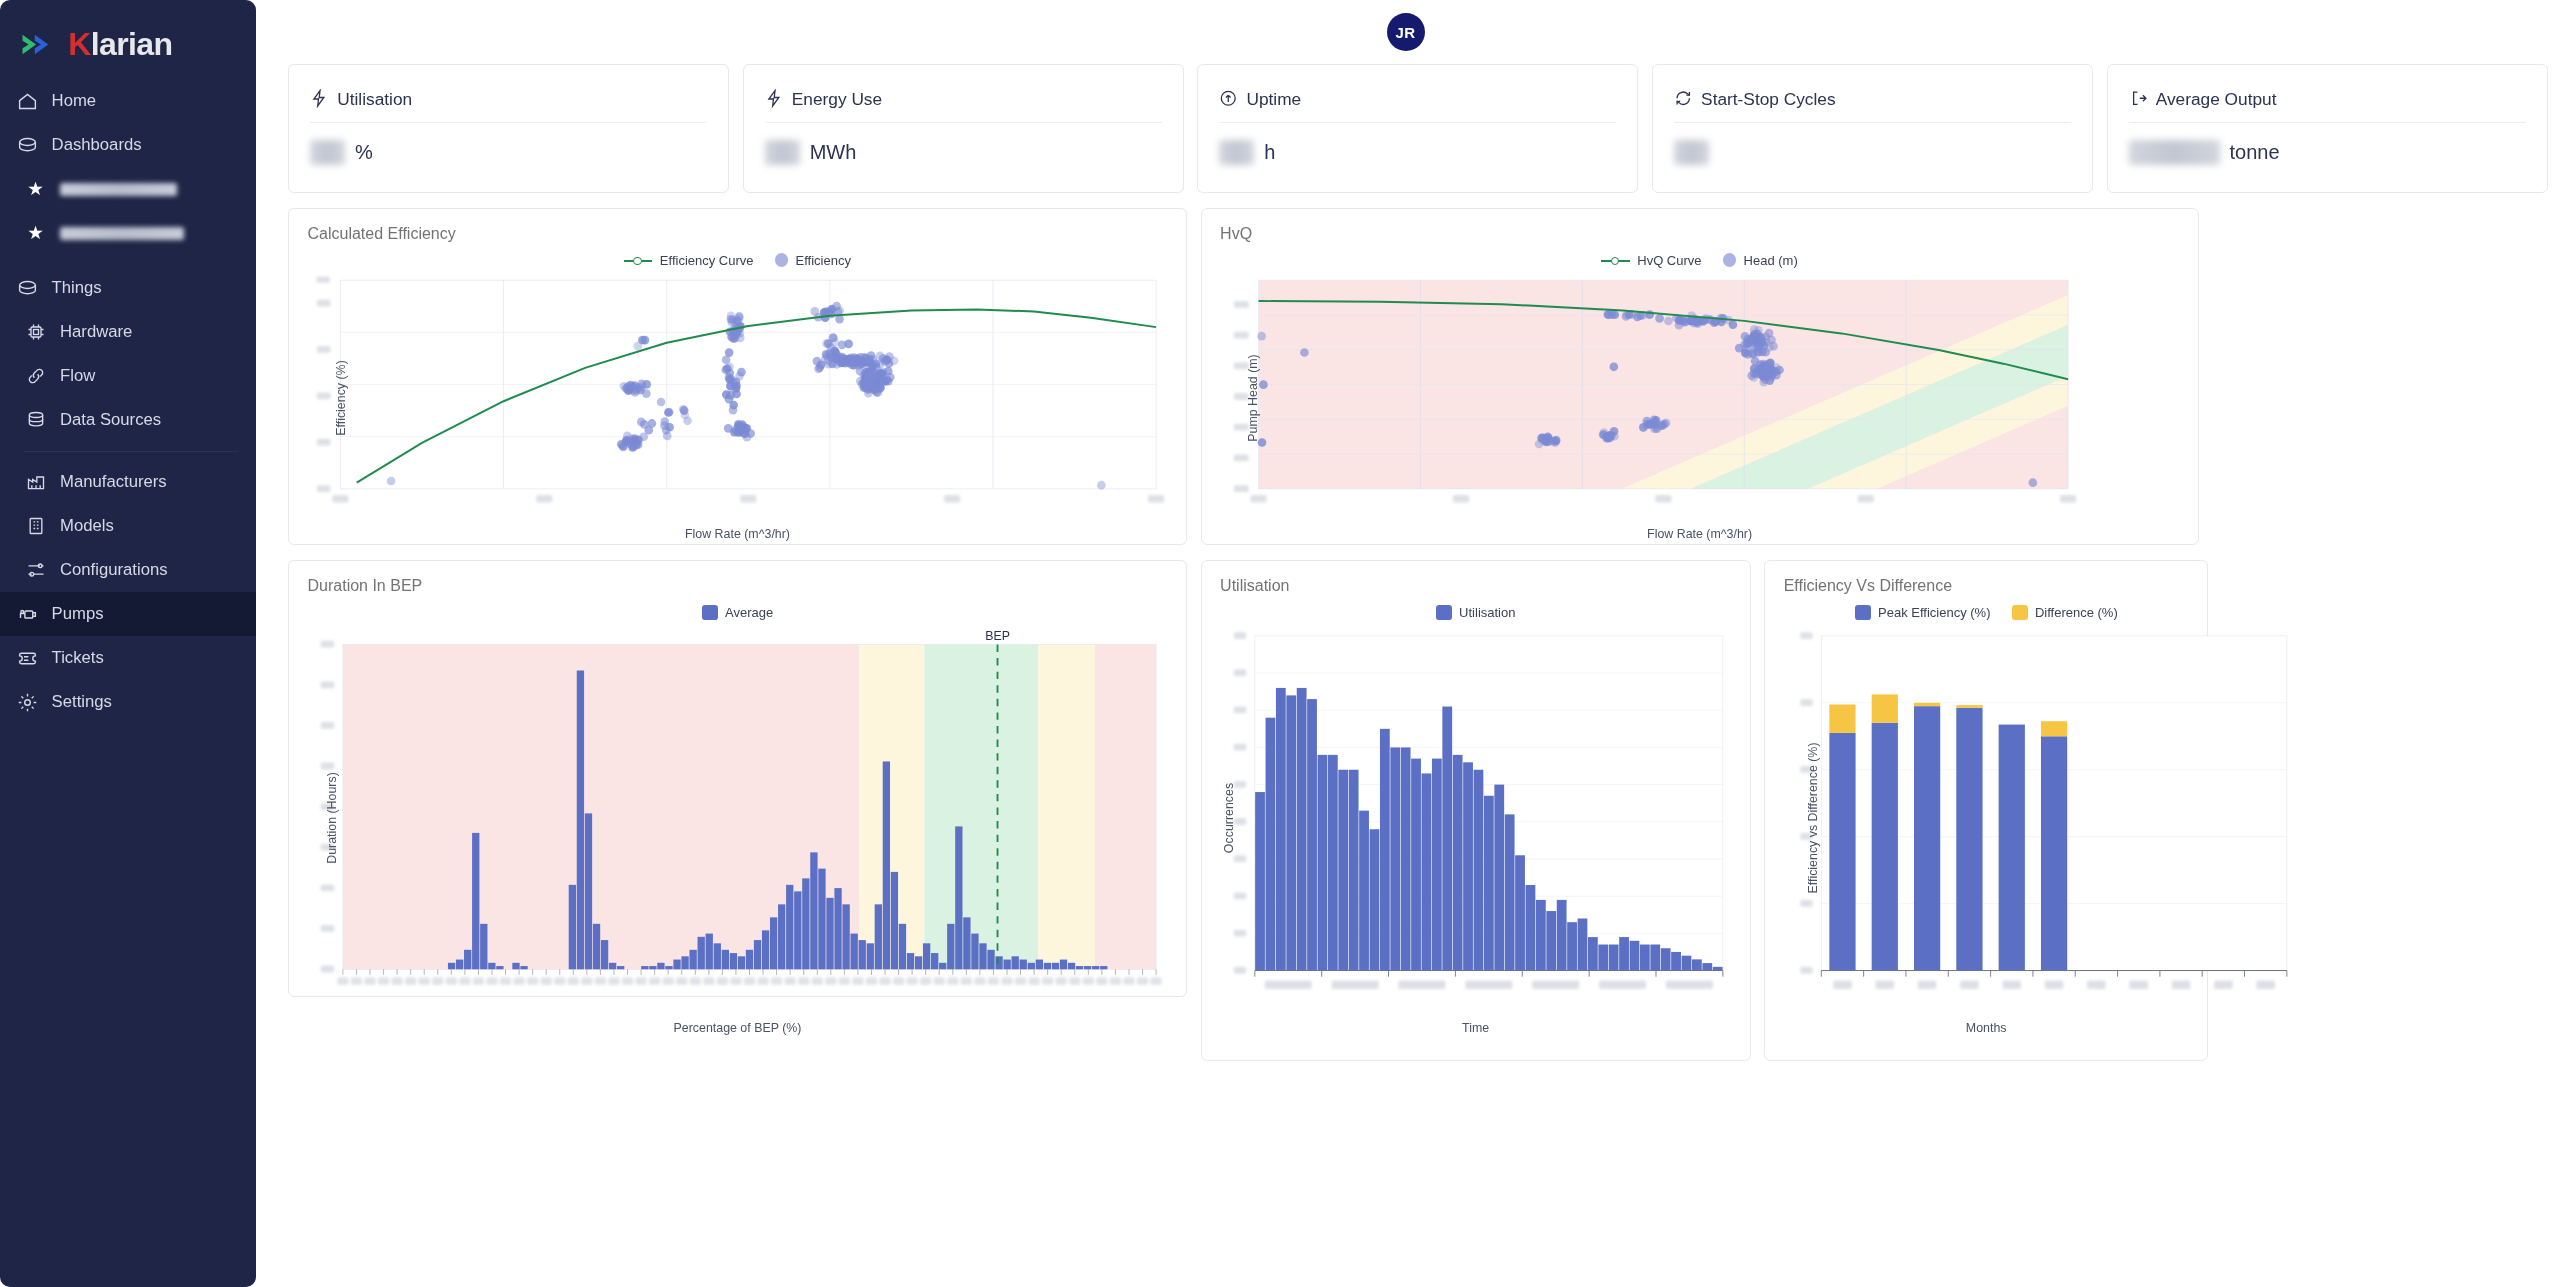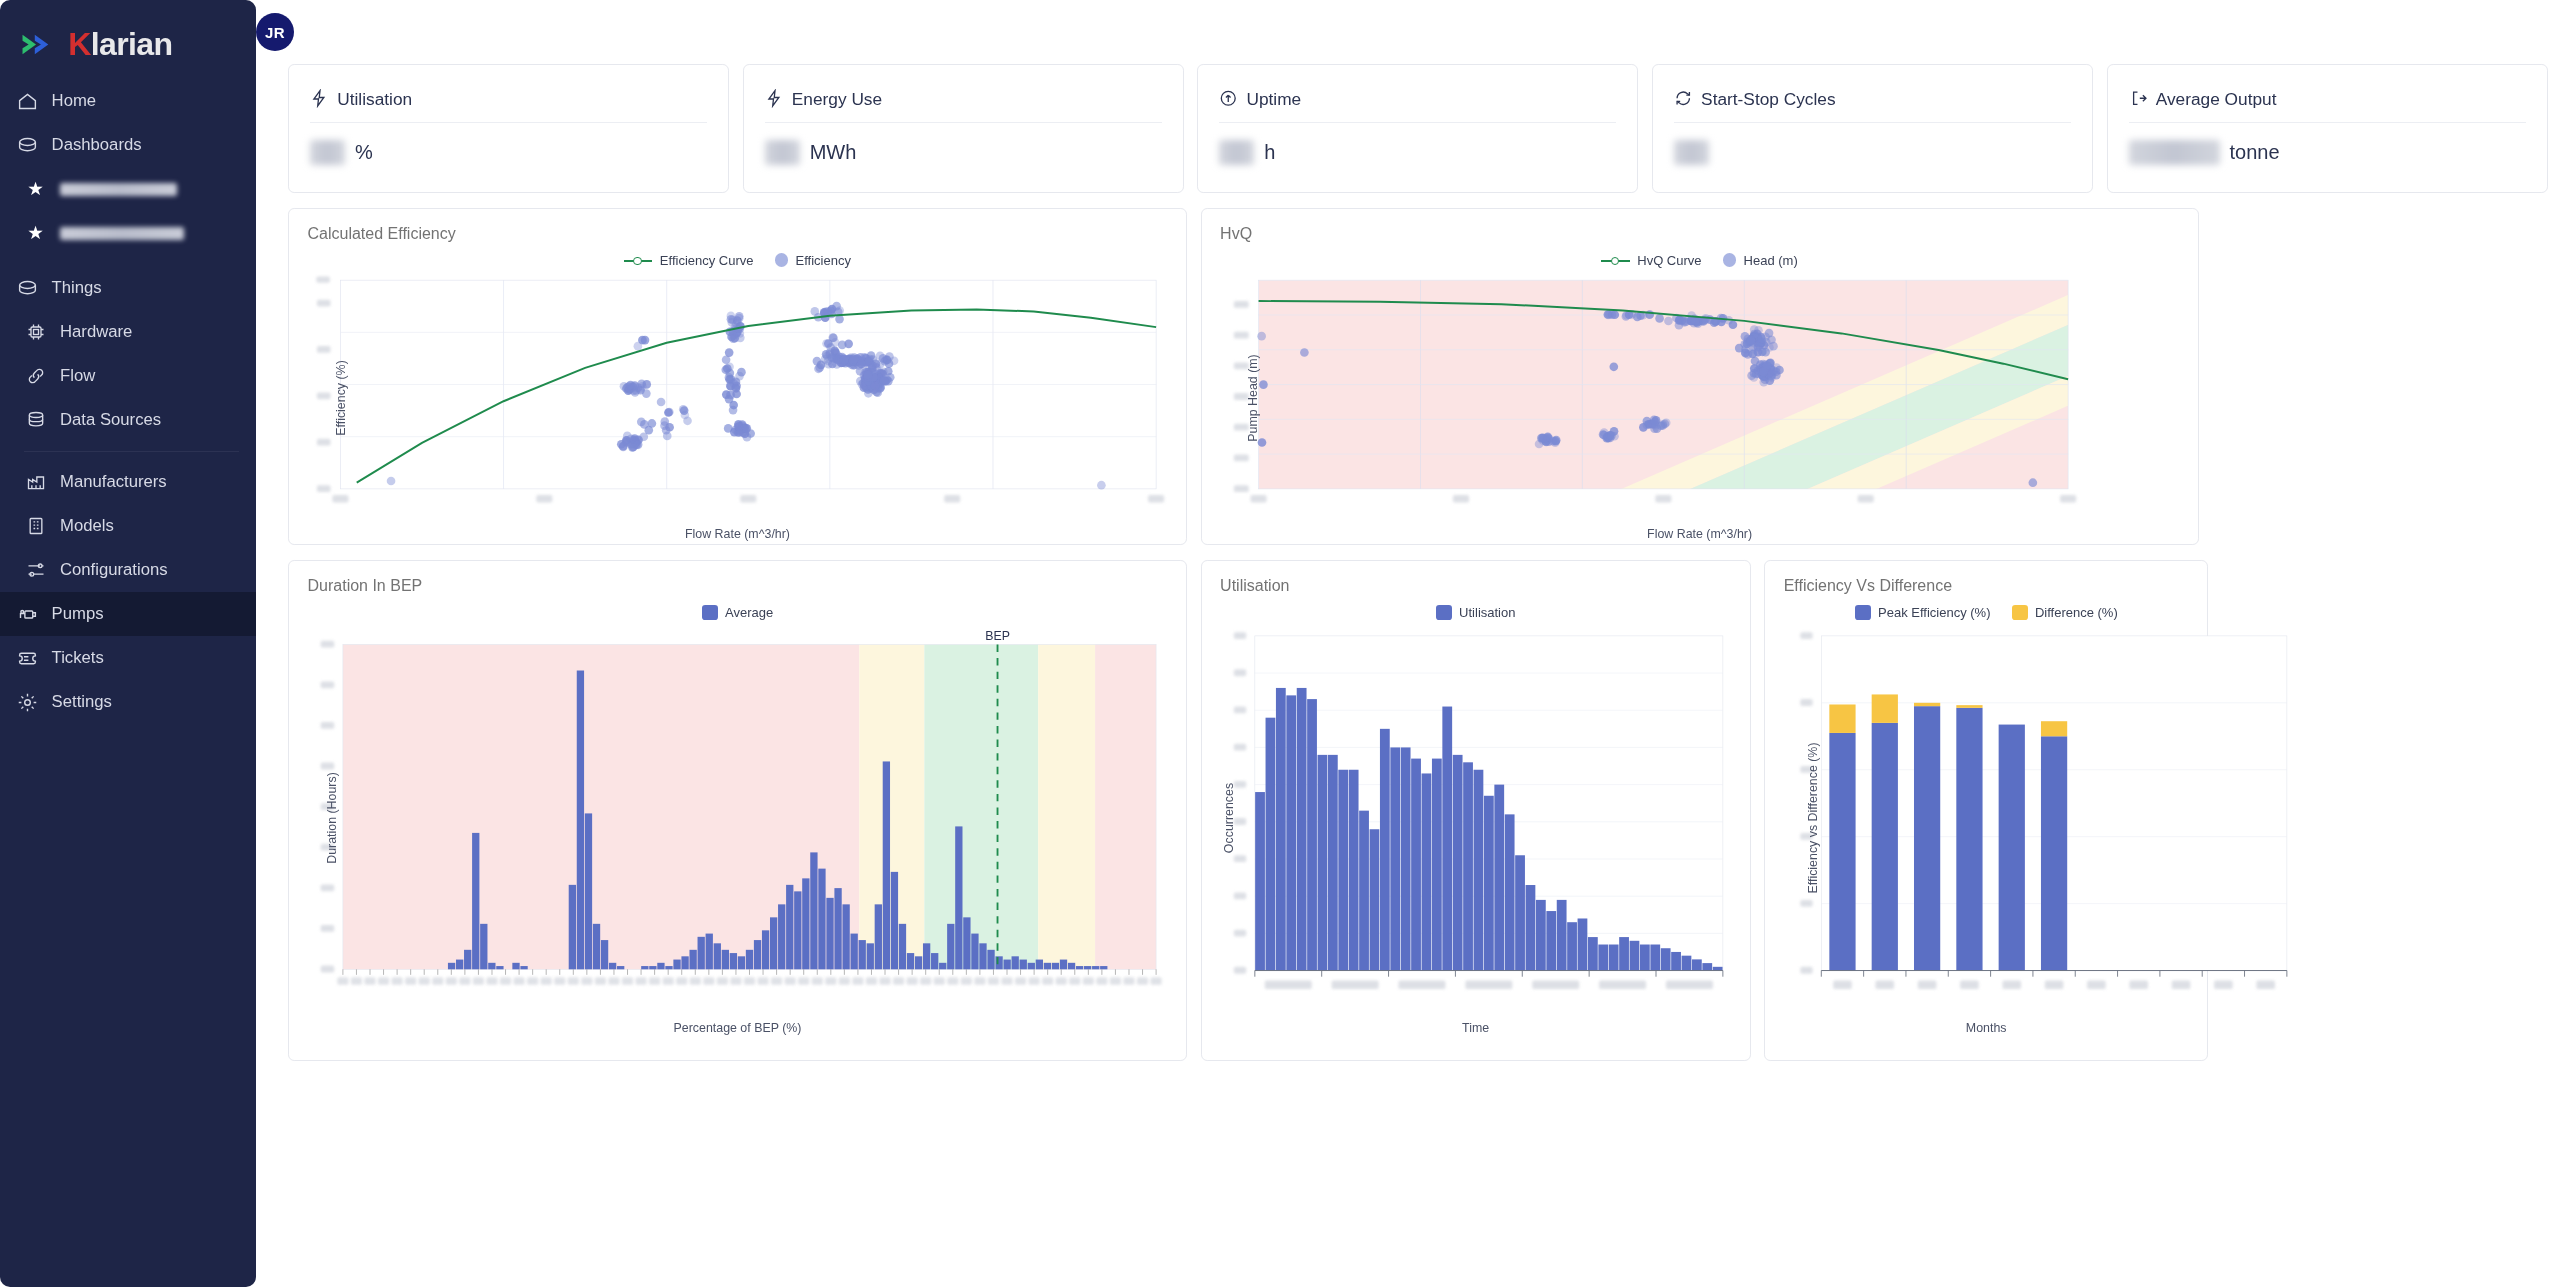--- a/index.html
+++ b/index.html
@@ -47,21 +47,21 @@
     display:inline-block; height: 13.6px; border-radius: 2.5px;
     background: linear-gradient(90deg,#c9ccd8,#b9bdcc,#c9ccd8);
     filter: blur(2.5px);
     color: transparent; overflow:hidden;
   }
   .nav-star { color:#ffffff; font-size: 18.5px; }
   .nav-divider { height:0.6px; background:#39406080; margin: 8.7px 17.3px 8.7px 23.5px; }
 
   
   .main { flex: 1; height: 1287px; background:#ffffff; position: relative; overflow: hidden; }
-  .topbar { height: 64px; display:flex; align-items:center; justify-content:flex-start; padding-right: 21px; }
+  .topbar { height: 64px; display:flex; align-items:center; justify-content:center; padding-right: 21px; }
   .avatar {
     width: 38px; height: 38px; border-radius: 50%;
     background: #151a6e; color:#fff;
     display:flex; align-items:center; justify-content:center;
     font-size: 15px; font-weight:600; letter-spacing:0.3px;
   }
 
   .content { padding: 0 28.4px 0 32px; }
 
   
@@ -106,21 +106,21 @@
     position:absolute; left: 0; top:50%;
     transform: translateY(-50%) rotate(-90deg); transform-origin: center;
     font-size: 12.4px; color:#4a5166; white-space: nowrap;
   }
   .xlab { text-align:center; font-size: 12.4px; color:#4a5166; margin-top: 6.2px; }
   svg.plot { display:block; }
 
   
   .card-eff { width: 899px; height: 337px; }
   .card-hvq { width: 998px; height: 337px; }
-  .card-bep { width: 899px; height: 501px; }
+  .card-bep { width: 899px; height: 437px; }
   .card-util { width: 550px; height: 501px; }
   .card-evd  { width: 444px; height: 501px; }
 </style>
 </head>
 <body>
 
 <div class="app">
 
   <aside class="sidebar">
     <div class="logo-wrap">

